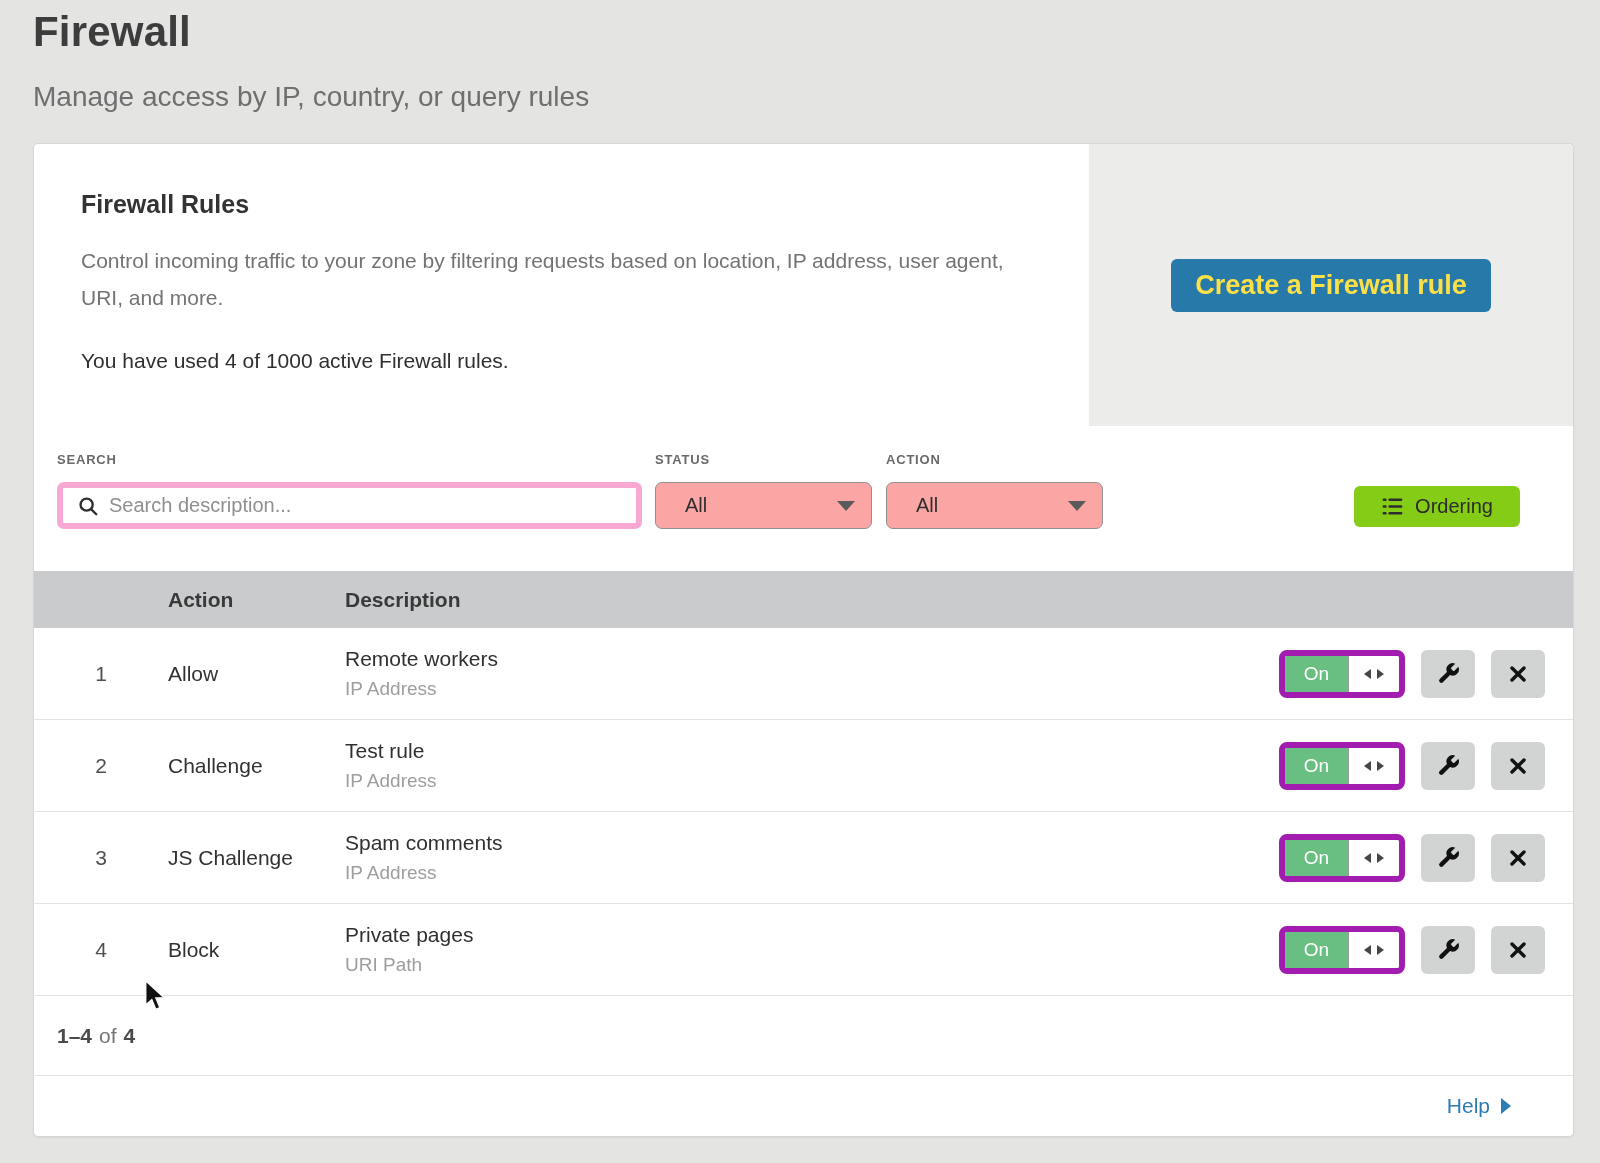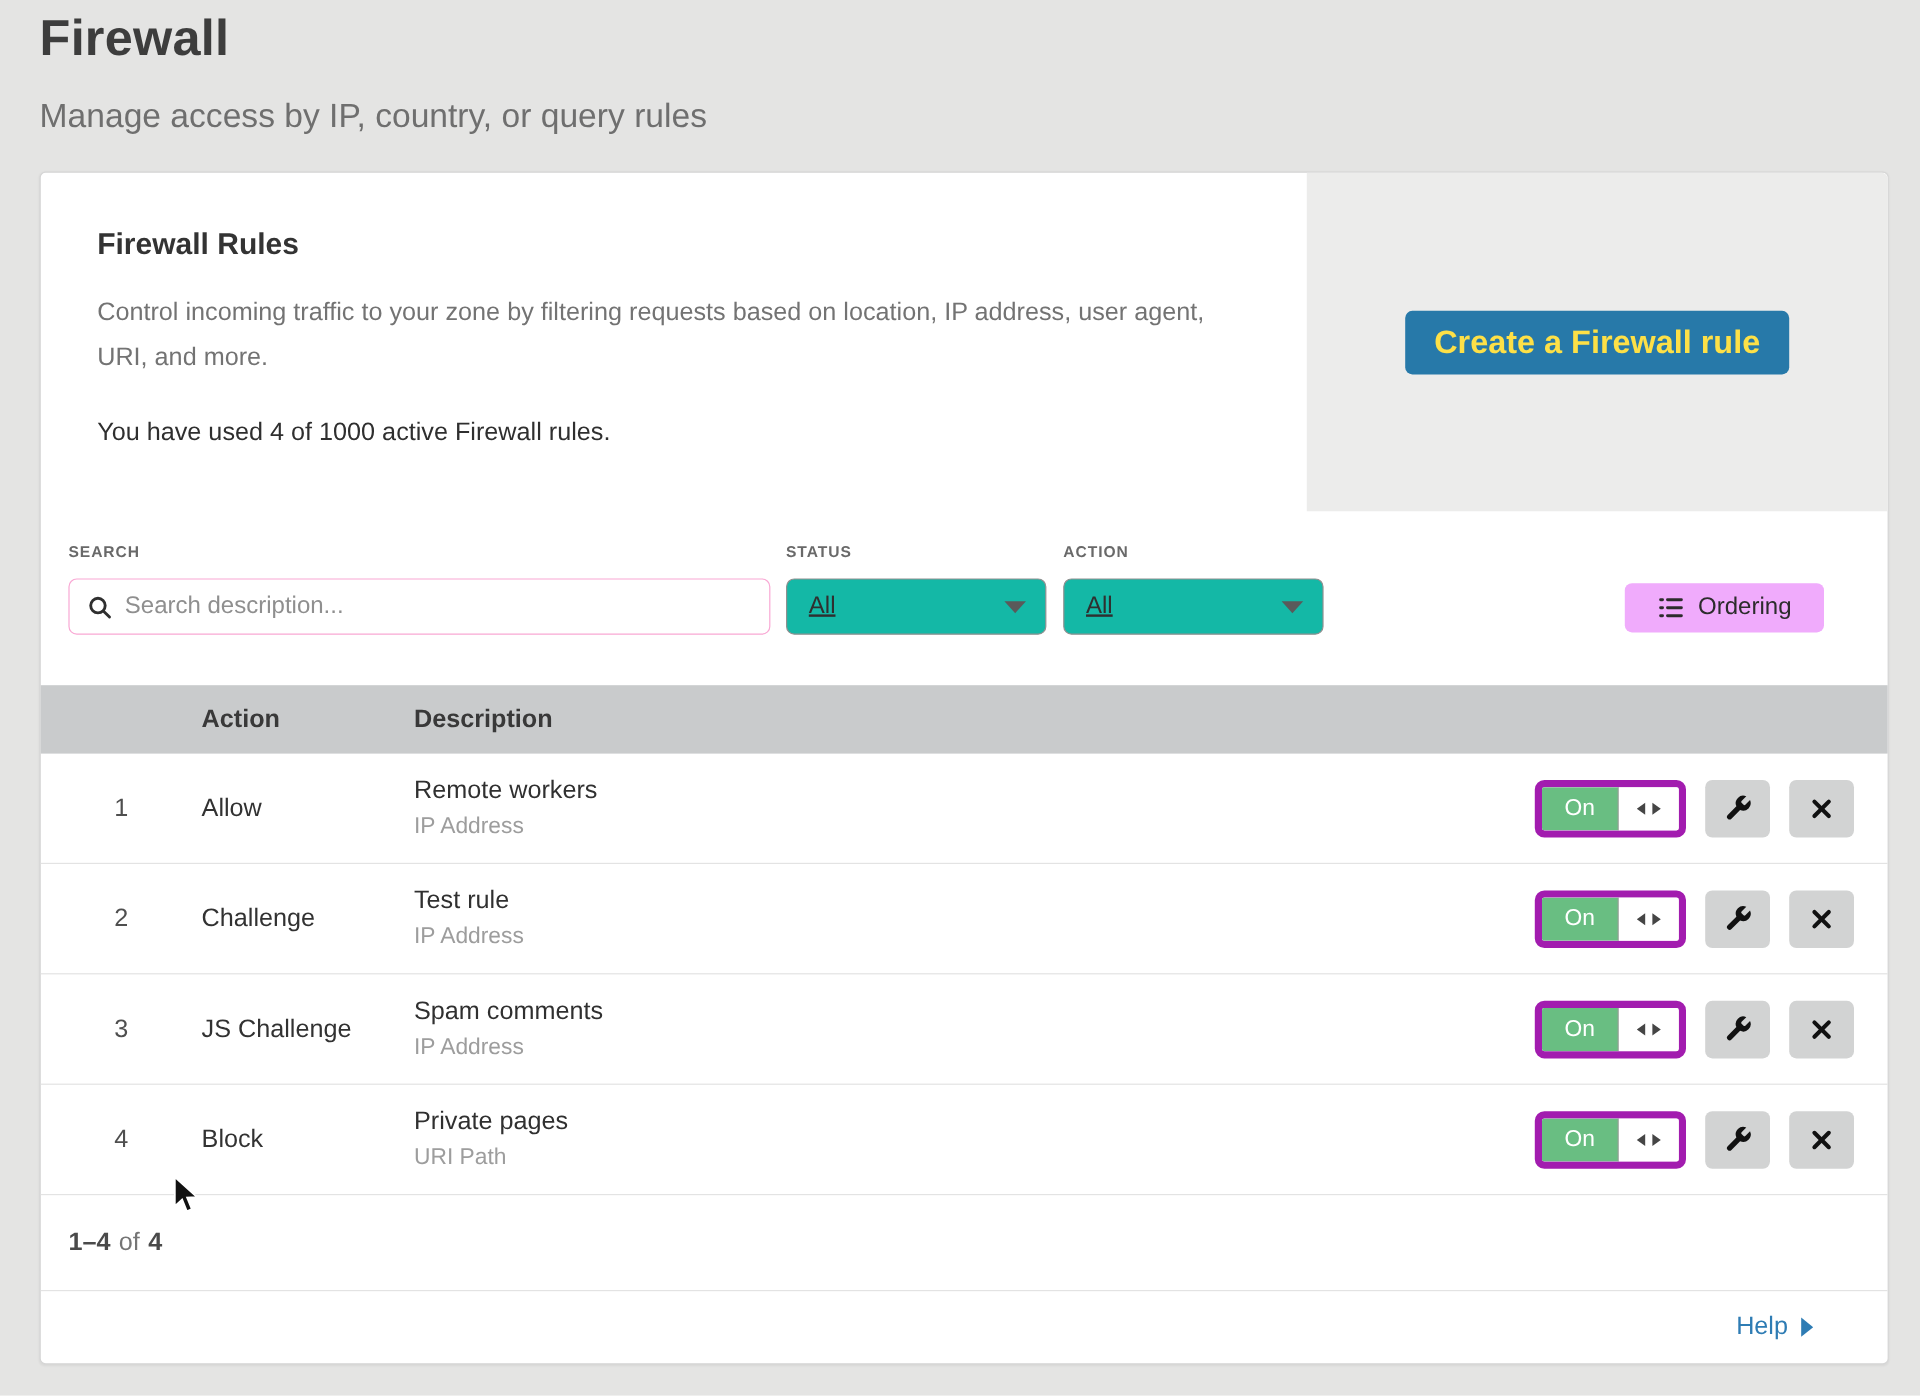--- a/index.html
+++ b/index.html
@@ -41,43 +41,43 @@
   .filters { position:relative; height:145px; }
   .filter-label {
     position:absolute; font-size:13px; font-weight:700; letter-spacing:0.8px;
     color:#696969; top:26px;
   }
   .lbl-search { left:23px; }
   .lbl-status { left:621px; }
   .lbl-action { left:852px; }
   .search-box {
     position:absolute; left:23px; top:56px; width:585px; height:47px;
-    border:1px solid #f9a8d4; border-radius:7px; background:#fff;
+    border:6px solid #f9a8d4; border-radius:7px; background:#fff;
     display:flex; align-items:center; padding:4px 14px;
   }
   .search-box input {
     border:none; outline:none; flex:1; font-family:inherit;
     font-size:20px; color:#444; background:transparent; margin-left:10px;
   }
   .search-box input::placeholder { color:#8f8f8f; }
   .select {
     position:absolute; top:56px; height:47px; width:217px;
-    border:1px solid #909090; border-radius:7px; background:#14b8a6;
+    border:1px solid #909090; border-radius:7px; background:#fca5a5;
     display:flex; align-items:center; justify-content:space-between;
-    padding:0 16px 0 18px; font-size:20px; color:#2f2f2f; cursor:pointer;text-decoration:underline;
+    padding:0 16px 0 29px; font-size:20px; color:#2f2f2f; cursor:pointer;
   }
   .sel-status { left:621px; }
   .sel-action { left:852px; }
   .caret {
     width:0; height:0; border-left:9px solid transparent;
     border-right:9px solid transparent; border-top:10px solid #5a5a5a;
   }
   .ordering-btn {
     position:absolute; left:1320px; top:60px; width:166px; height:41px;
-    background:#f0abfc; border:none; border-radius:6px; cursor:pointer;
+    background:#84cc16; border:none; border-radius:6px; cursor:pointer;
     display:flex; align-items:center; justify-content:center; gap:11px;
     font-family:inherit; font-size:20px; color:#2c2c2c;
   }
 
   
   .table-head {
     height:57px; background:#c9cbcc; display:flex; align-items:center;
     font-size:21px; font-weight:700; color:#393939;
   }
   .col-num { width:134px; text-align:center; }

